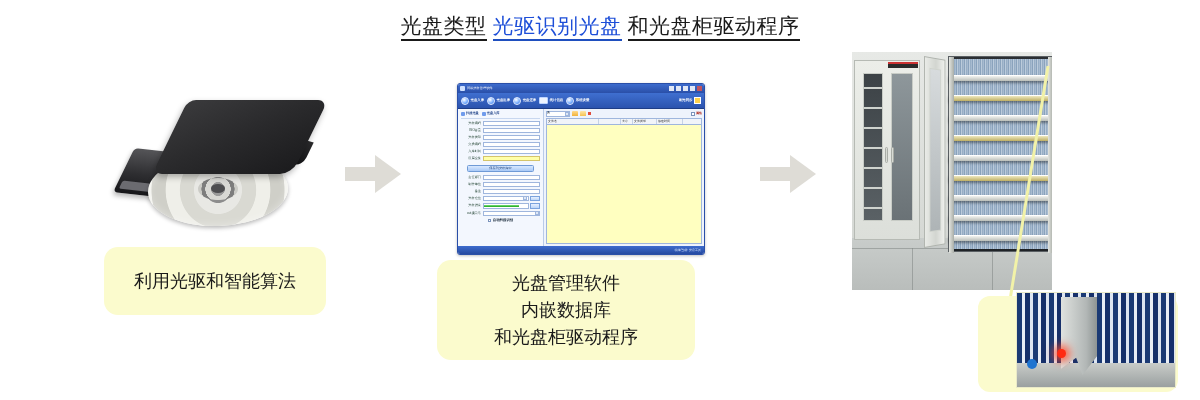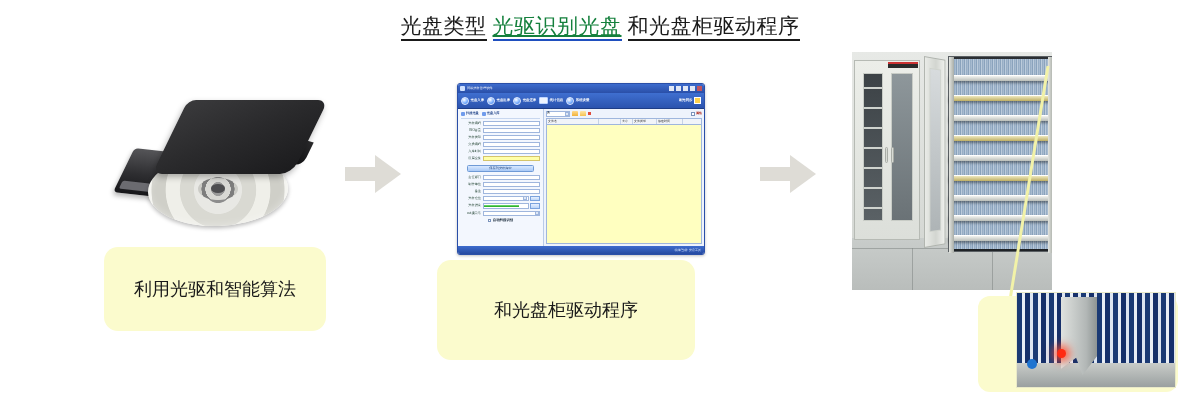--- a/index.html
+++ b/index.html
@@ -13,21 +13,21 @@
   #stage { position: relative; width: 1200px; height: 400px; }
 
   
   #title {
     position: absolute; left: 0; top: 12px; width: 1200px;
     text-align: center;
     font-size: 21px; line-height: 28px; letter-spacing: .5px;
     white-space: nowrap;
   }
   #title .seg { color: #1a1a1a; border-bottom: 2px solid #1a1a1a; padding-bottom: 2px; }
-  #title .seg.hl { color: #15803d; border-bottom-color: #1f4fbf; text-decoration: underline; }
+  #title .seg.hl { color: #1d4ed8; border-bottom-color: #1f4fbf; }
   #title .sp { display: inline-block; width: 6px; }
 
   
   .arrow { position: absolute; }
   .arrow .shaft {
     position: absolute; left: 0; top: 12px;
     width: 34px; height: 14px; background: #dedcd6;
   }
   .arrow .head {
     position: absolute; left: 30px; top: 0;
@@ -44,21 +44,21 @@
     position: absolute;
     background: #fbfbcd;
     border-radius: 14px;
     color: #1a1a1a;
     text-align: center;
     display: flex; flex-direction: column;
     align-items: center; justify-content: center;
     font-size: 18px; line-height: 27px;
     white-space: nowrap;
   }
-  #cap1 { left: 104px; top: 247px; width: 222px; height: 84px; }
+  #cap1 { left: 104px; top: 247px; width: 222px; height: 68px; }
   #cap2 { left: 437px; top: 260px; width: 258px; height: 100px; }
   #cap3 { left: 778px; top: 298px; width: 252px; height: 72px; }
   #cap3 { align-items: center; padding-right: 4px; }
 
   
   #drive { position: absolute; left: 112px; top: 98px; width: 218px; height: 122px; }
   #drive .body {
     position: absolute; left: 58px; top: 2px; width: 140px; height: 74px;
     background: linear-gradient(150deg,#3a3a3c 0%,#2a2a2c 48%,#1b1b1d 100%);
     border-radius: 8px 10px 12px 10px;
@@ -481,20 +481,22 @@
         </div>
       </div>
     </div>
 
     <div class="statusbar">
       <span>就绪/当前: 光盘工具</span>
     </div>
   </div>
 
   <div class="caption" id="cap2">
+    <div>光盘管理软件</div>
+    <div>内嵌数据库</div>
     <div>和光盘柜驱动程序</div>
   </div>
 
   <div class="arrow" id="arrow2">
     <div class="shaft"></div>
     <div class="head"></div>
   </div>
 
   <div id="cabinet">
     <div class="wall"></div>

